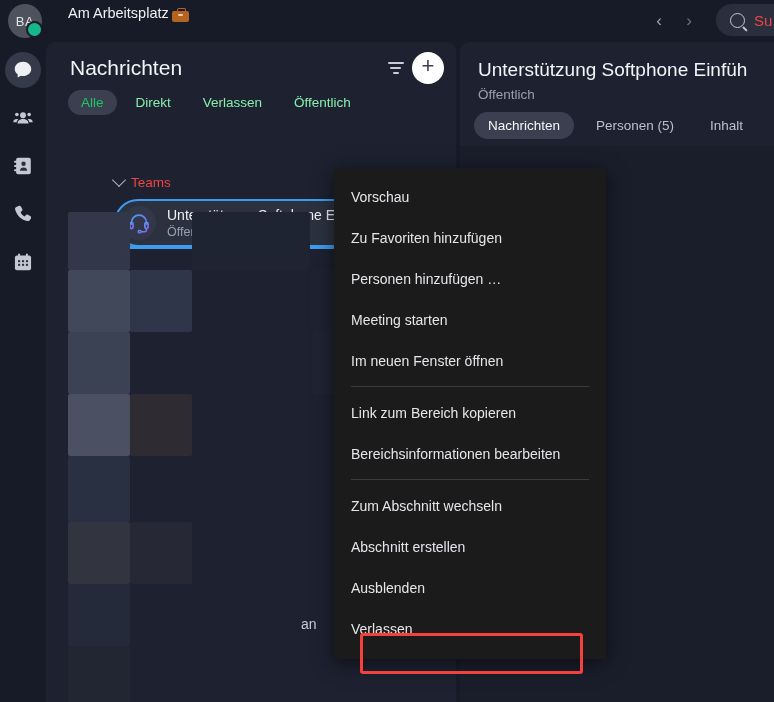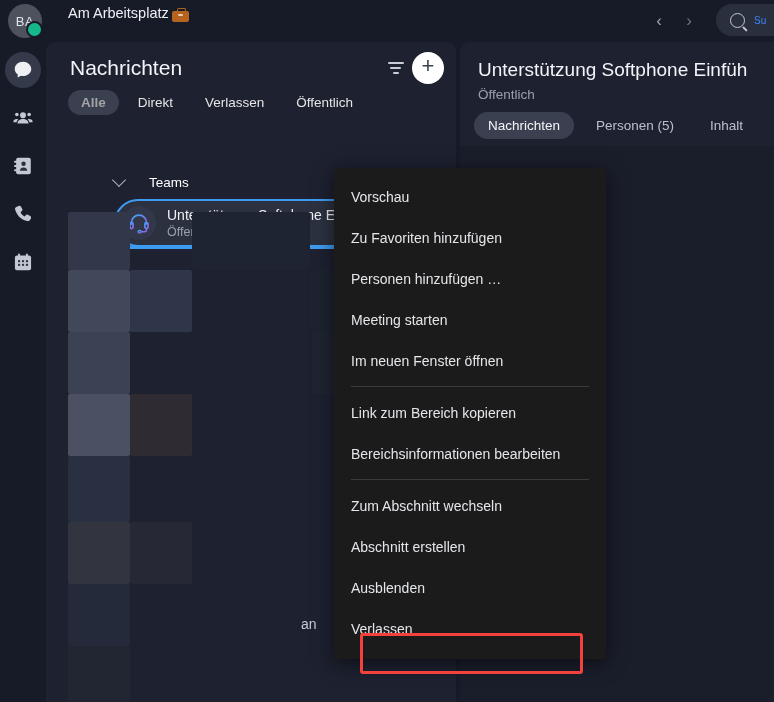--- a/index.html
+++ b/index.html
@@ -123,22 +123,22 @@
   .search-glass::after {
     content: "";
     position: absolute;
     right: -4px; bottom: -3px;
     width: 6px; height: 1.8px;
     background: #c3c8d2;
     transform: rotate(45deg);
     border-radius: 1px;
   }
   .search-text {
-    font-size: 10px;
-    color: #3b82f6;
+    font-size: 15px;
+    color: #ef4444;
     white-space: nowrap;
   }
 
   
   .rail {
     position: absolute;
     left: 0; top: 42px;
     width: 46px; height: 660px;
     background: #171b28;
   }
@@ -201,38 +201,37 @@
   }
   .tabs {
     position: absolute;
     left: 22px; top: 48px;
     display: flex;
     align-items: center;
     gap: 6px;
   }
   .tab {
     font-size: 13.5px;
-    color: #e5e5e5;
+    color: #86efac;
     padding: 5px 13px;
     border-radius: 13px;
     white-space: nowrap;
   }
   .tab.active {
     background: #3a4050;
-    color: #a3a3a3;
-    font-weight: bold;
+    color: #22c55e;
   }
   .section-head {
     position: absolute;
     left: 68px; top: 133px;
     display: flex;
     align-items: center;
-    gap: 25px;
+    gap: 7px;
     font-size: 13.5px;
-    color: #ffffff;
+    color: #ef4444;
   }
   .chev-down {
     width: 9px; height: 9px;
     border-right: 1.7px solid #aab2c0;
     border-bottom: 1.7px solid #aab2c0;
     transform: rotate(45deg);
     position: relative;
     top: -3px;
   }
   .room-row {

